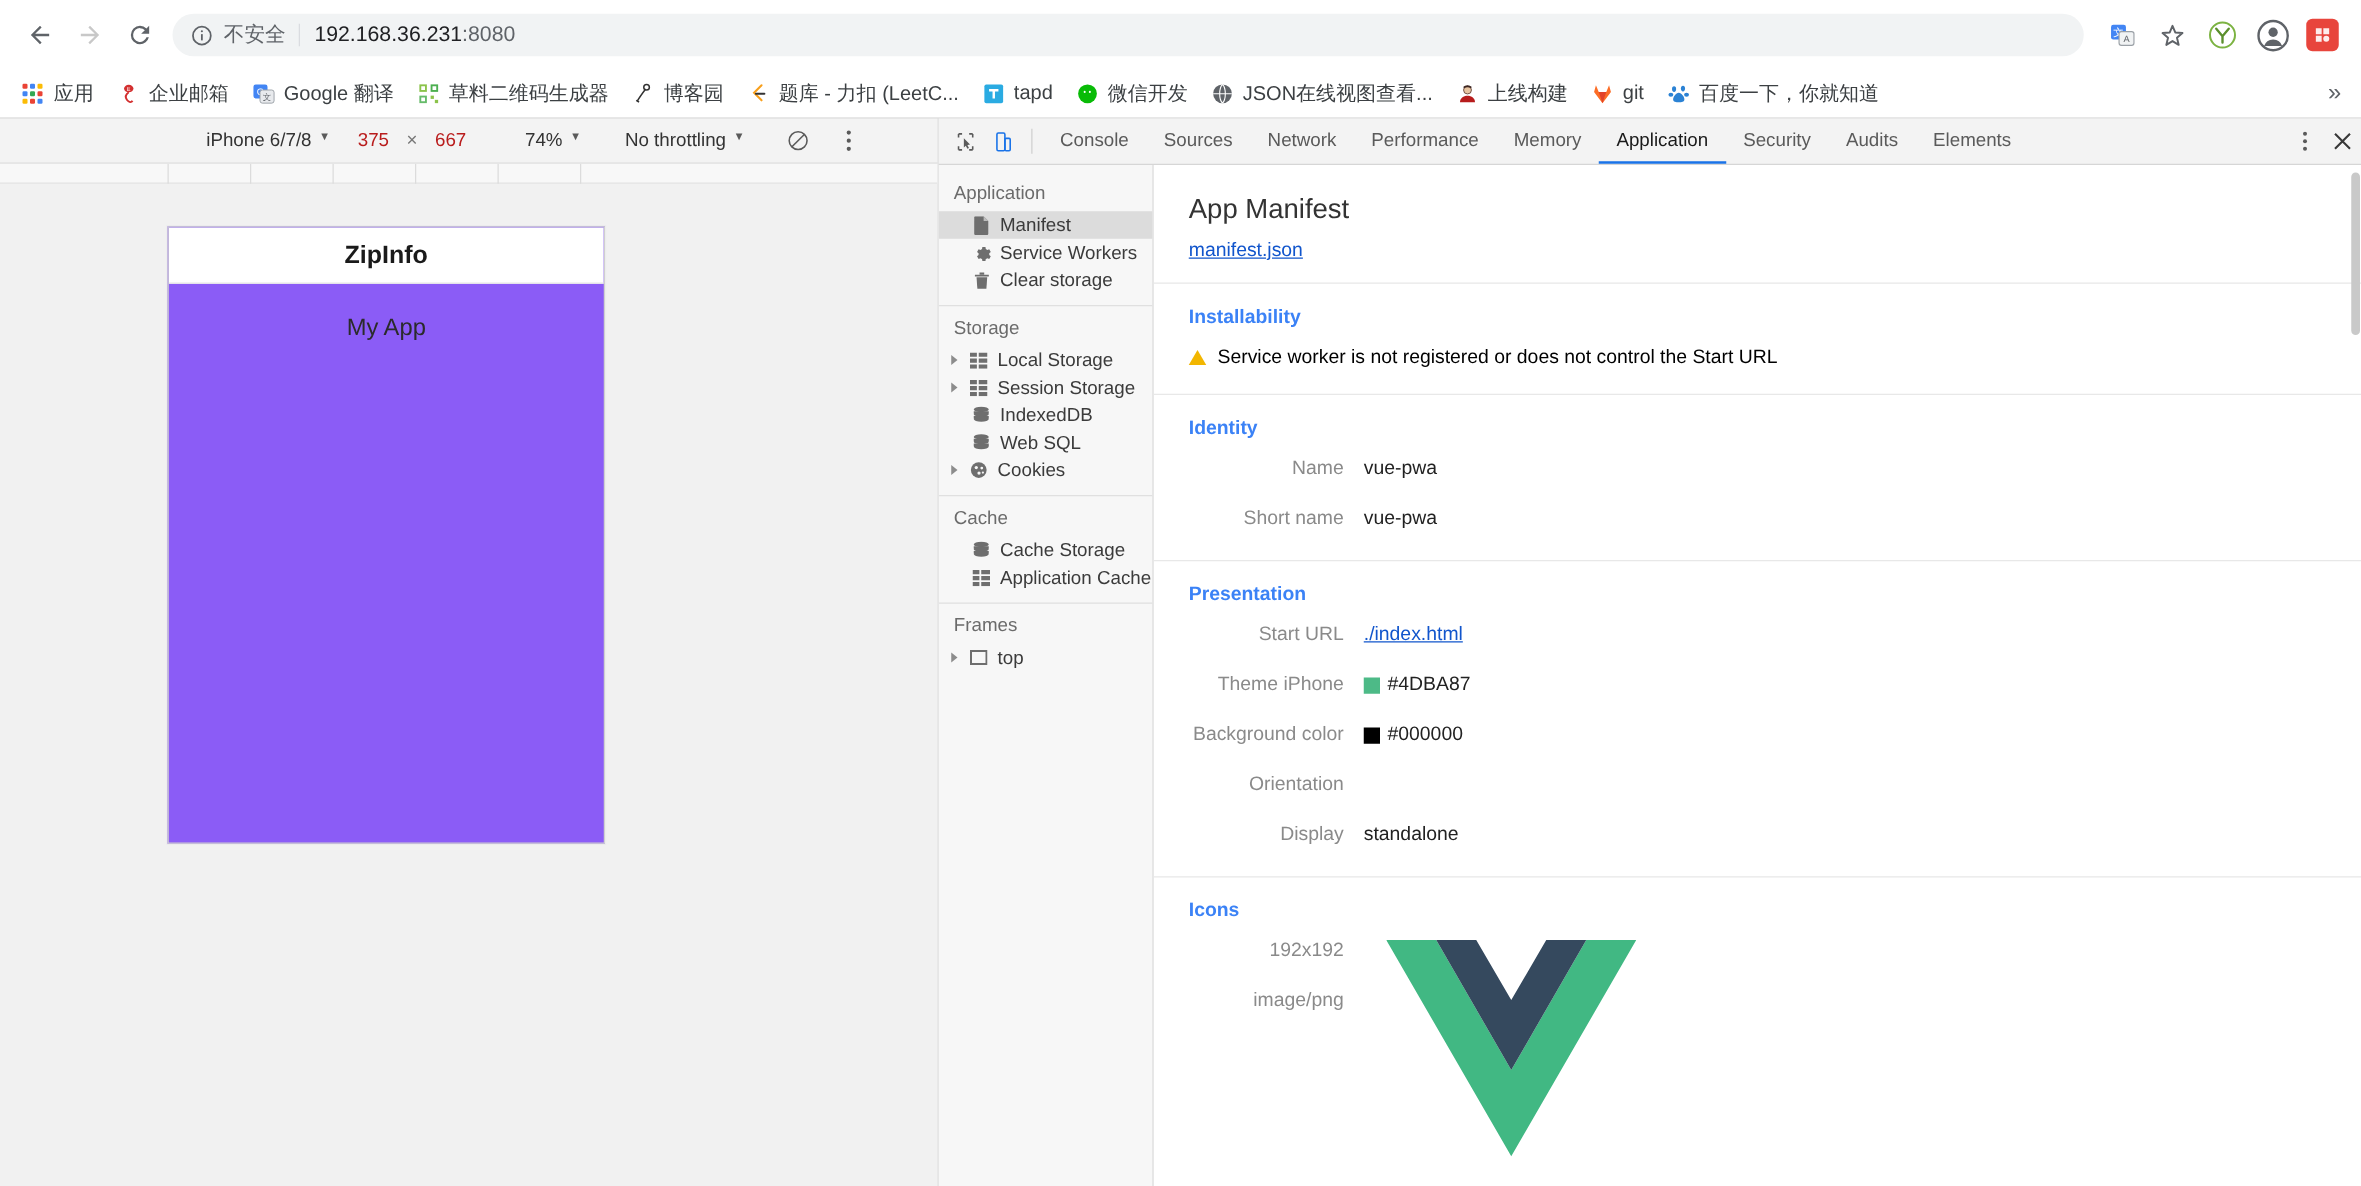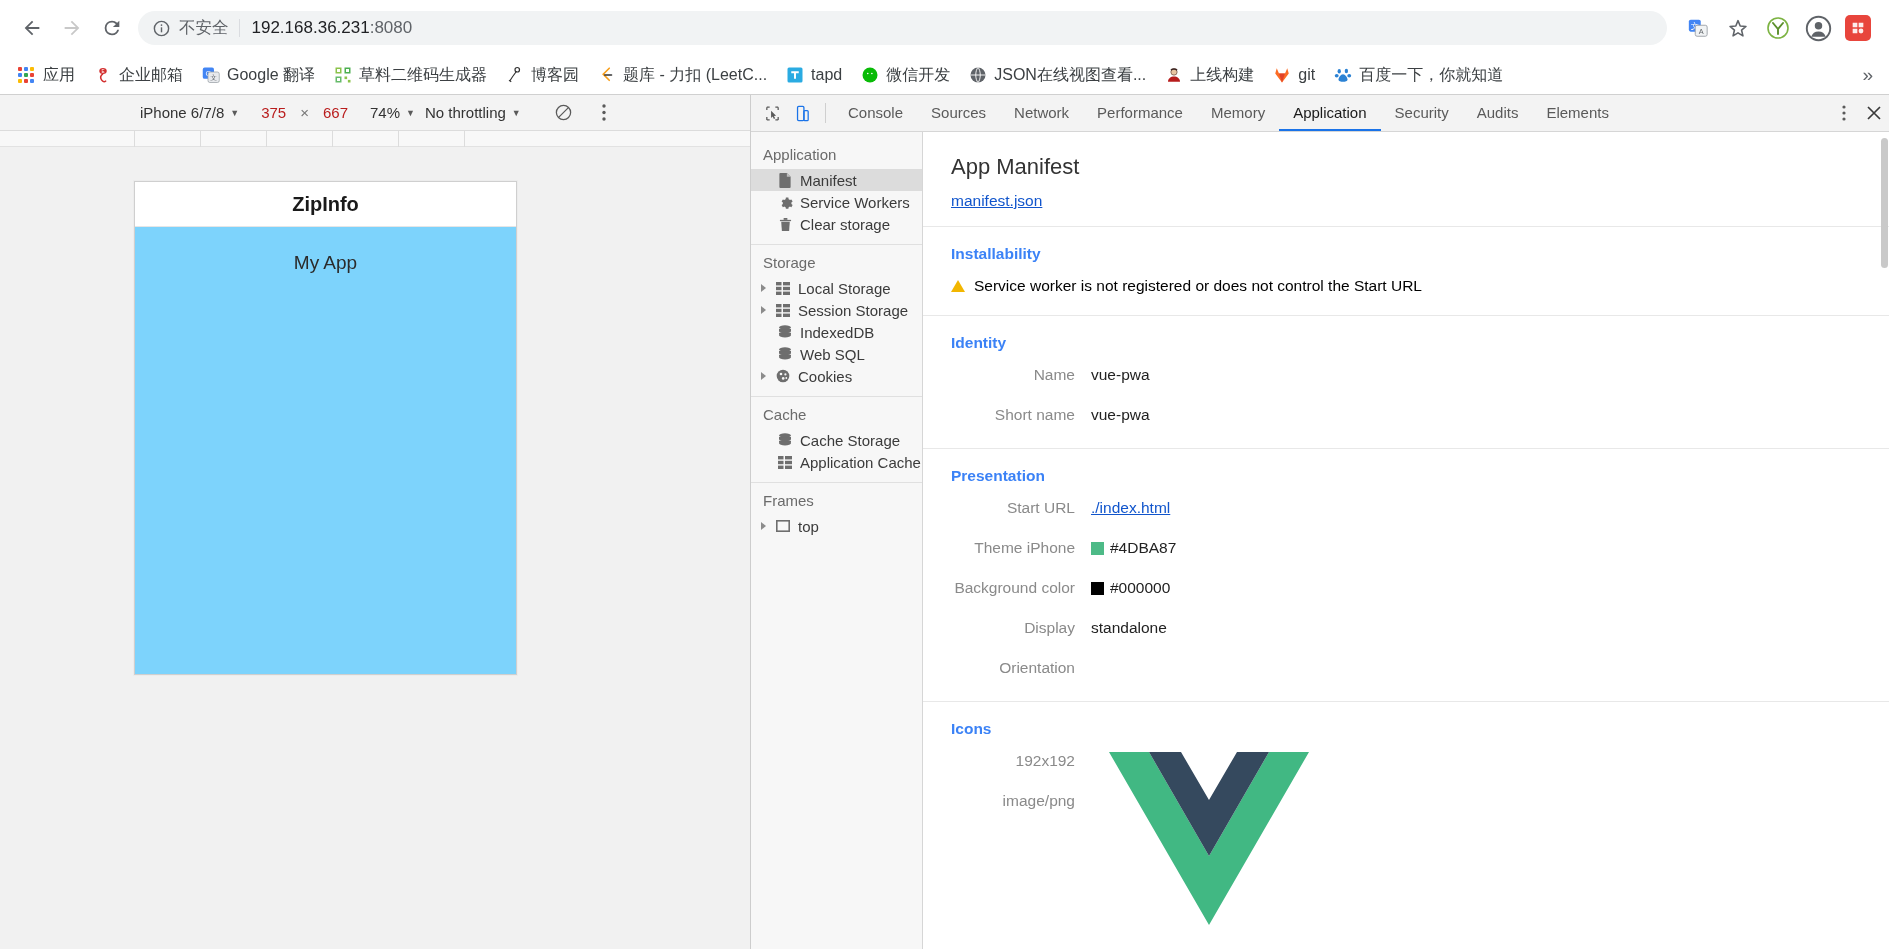--- a/index.html
+++ b/index.html
@@ -120,21 +120,21 @@
   .device-toolbar {
     height: 36px;
     background: #f3f3f3;
     border-bottom: 1px solid #dcdcdc;
     display: flex;
     align-items: center;
     font-size: 15px;
     color: #5a5a5a;
     padding-left: 140px;
   }
-  .dt-field { display: flex; align-items: center; white-space: nowrap; }
+  .dt-field { display: flex; align-items: flex-start; white-space: nowrap; margin-left: 25px; }
   .dt-sel { color: #333; }
   .caret { font-size: 9px; margin-left: 6px; color: #5a5a5a; }
   .dt-dim { color: #b91c1c; }
   .dt-x { color: #777; margin: 0 14px; }
   .dt-sep { width: 22px; }
   .dt-icon-btn {
     width: 30px; height: 30px;
     display: flex; align-items: center; justify-content: center;
     margin-left: 10px;
   }
@@ -148,22 +148,22 @@
     position: absolute; top: 0; left: 0; right: 0; height: 16px;
     background: #f8f8f8;
     border-bottom: 1px solid #e2e2e2;
   }
   .ruler i {
     position: absolute; top: 0; width: 1px; height: 16px; background: #dcdcdc;
   }
   .phone-frame {
     position: absolute;
     left: 134px; top: 50px;
-    width: 383px; height: 494px;
-    background: #7dd3fc;
+    width: 350px; height: 494px;
+    background: #8b5cf6;
     border: 1px solid #cfcfcf;
     box-shadow: 0 0 0 1px rgba(0,0,0,.02);
     overflow: hidden;
   }
   .phone-header {
     height: 45px;
     border-bottom: 1px solid #e6e6e6;
     display: flex; align-items: center; justify-content: center;
     background: #fff;
   }
@@ -827,27 +827,27 @@
 
             <div class="mf-row">
               <div class="mf-key">Background color</div>
               <div class="mf-val">
                 <span class="swatch" id="sw-bg" style="background: rgb(0, 0, 0);"></span>
                 <span>#000000</span>
               </div>
             </div>
 
             <div class="mf-row">
+              <div class="mf-key">Orientation</div>
+              <div class="mf-val"></div>
+            </div>
+
+            <div class="mf-row">
               <div class="mf-key">Display</div>
               <div class="mf-val">standalone</div>
-            </div>
-
-            <div class="mf-row">
-              <div class="mf-key">Orientation</div>
-              <div class="mf-val"></div>
             </div>
           </div>
 
           <div class="mf-section" style="border-bottom:none">
             <div class="mf-sec-title">Icons</div>
             <div style="display:flex; align-items:flex-start;">
               <div style="width:140px; flex:0 0 140px; text-align:right; padding-right:16px;">
                 <div style="font-size:15.5px; color:#8a8a8a; margin-bottom:22px;">192x192</div>
                 <div style="font-size:15.5px; color:#8a8a8a;">image/png</div>
               </div>

